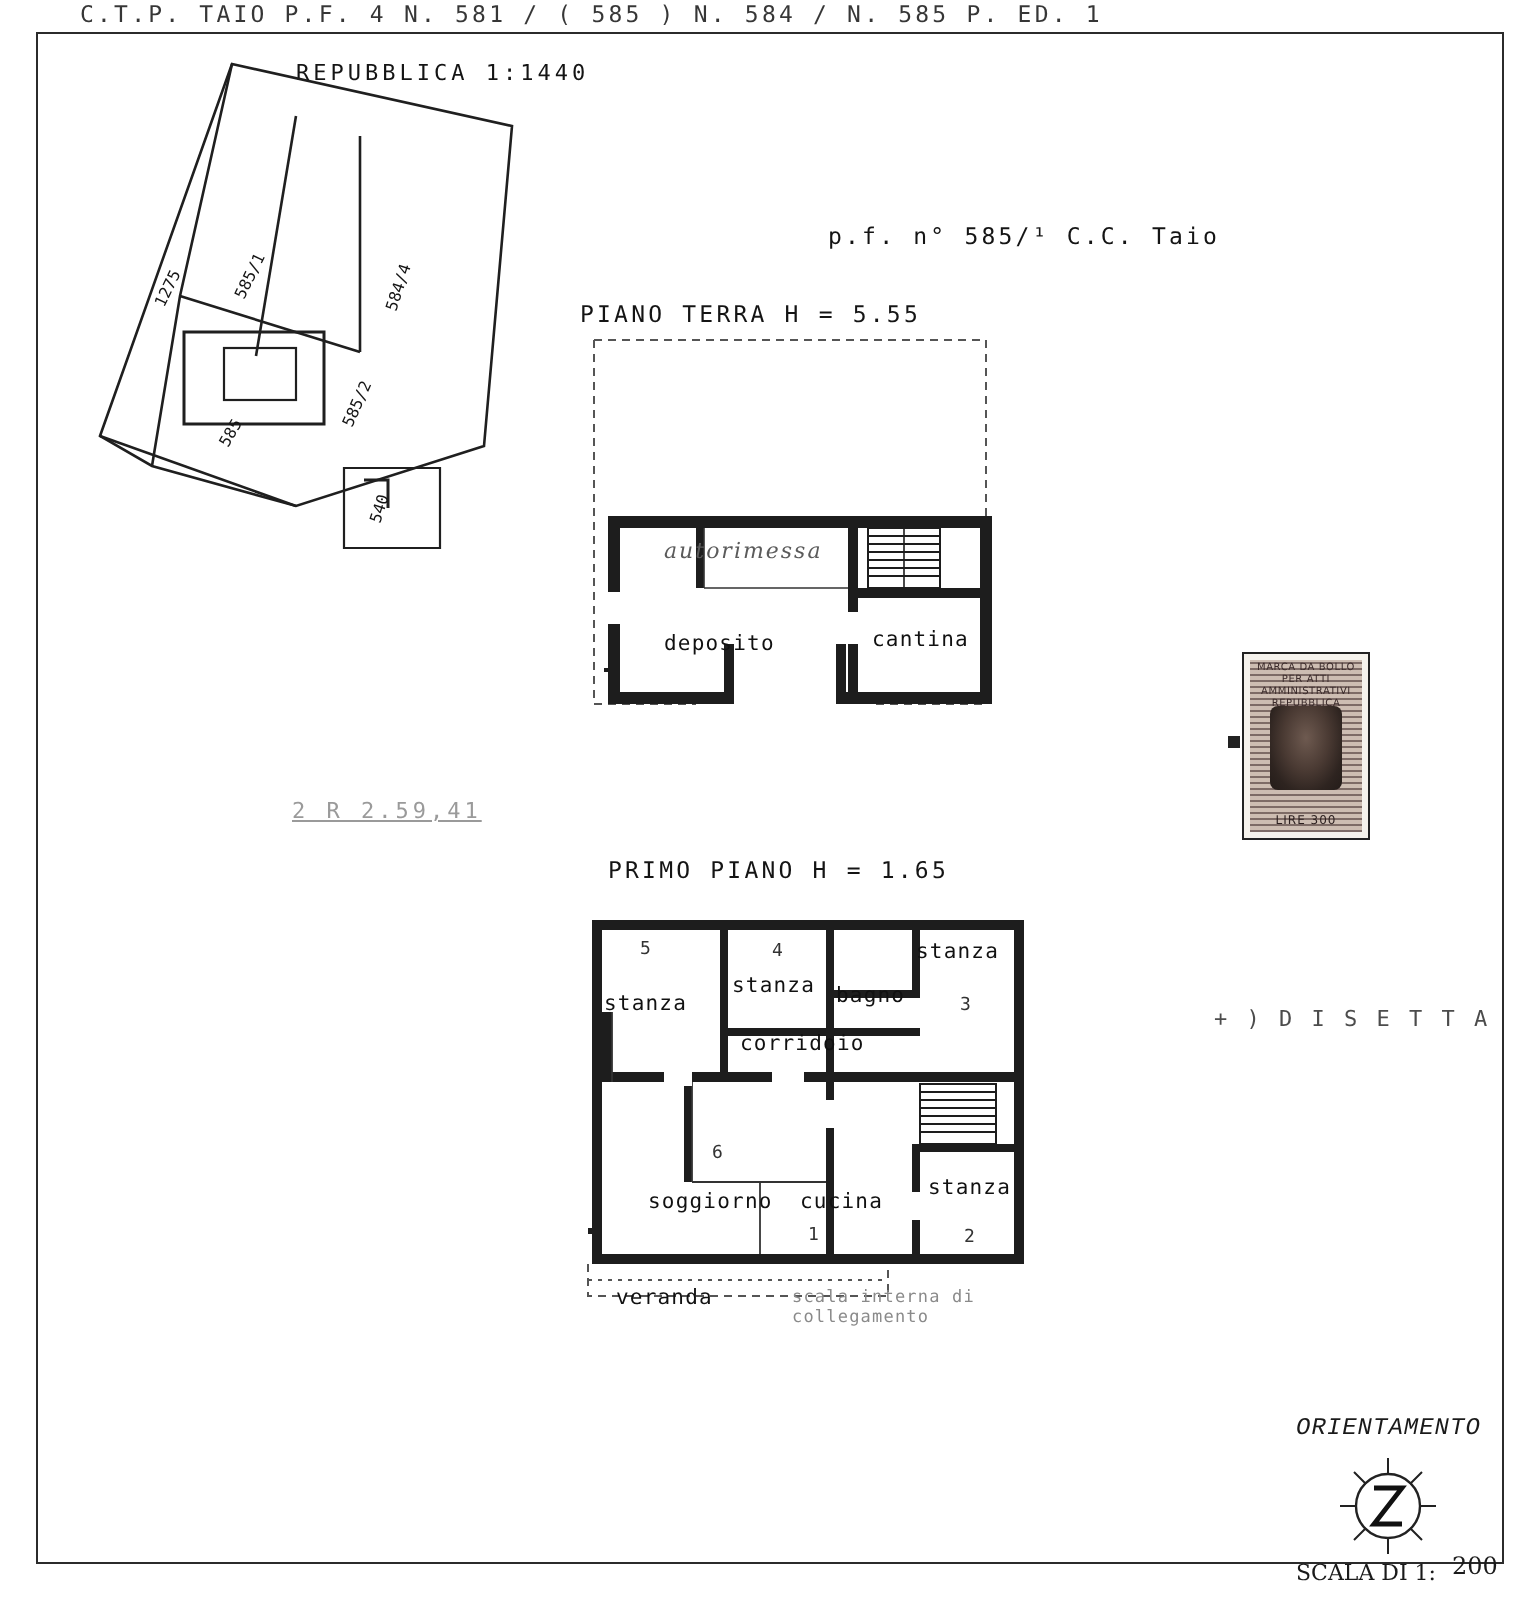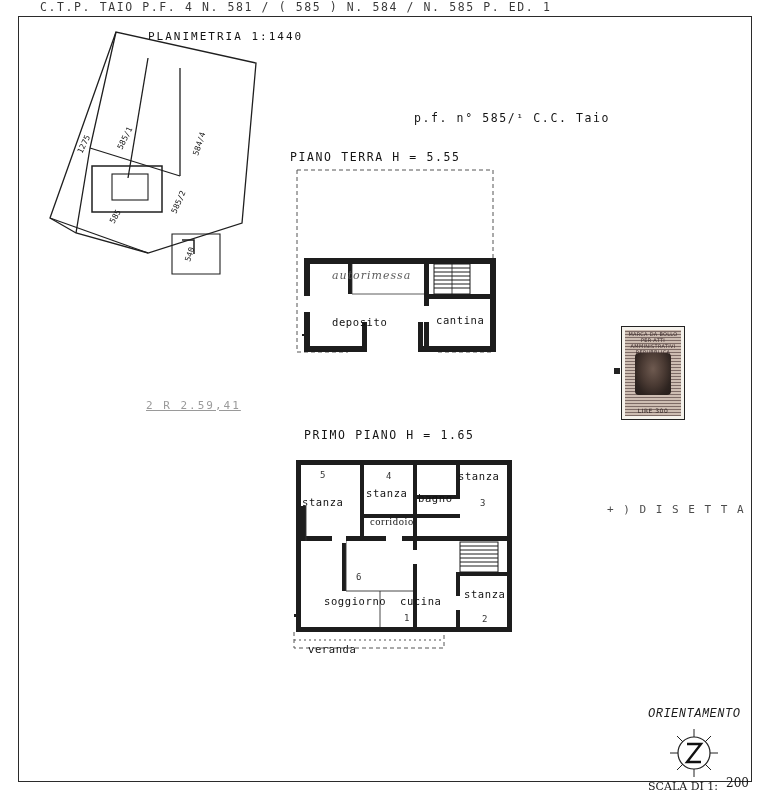--- a/index.html
+++ b/index.html
@@ -128,21 +128,21 @@
 </style>
 </head>
 <body>
 
 <div id="sheet">
 
   <div class="abs header-strip lbl">C.T.P.  TAIO      P.F. 4      N. 581 / ( 585 )   N. 584 /     N. 585      P. ED. 1</div>
 
   <div class="abs sheet-border"></div>
 
-  <div class="abs lbl lbl-plan-title plan-title">PLANIMETRIA   1:1440</div>
+  <div class="abs lbl lbl-plan-title plan-title">REPUBBLICA   1:1440</div>
 
   <div class="abs planimetria-box">
     <svg width="260" height="250" viewBox="0 0 260 250">
       <g fill="none" stroke="#1f1f1f" stroke-width="1.3">
 
         <path d="M 86 4 L 20 190 L 46 205 L 118 225 L 212 195 L 226 35 Z"></path>
 
         <path d="M 86 4 L 60 120 L 46 205"></path>
         <path d="M 60 120 L 150 148"></path>
         <path d="M 118 30 L 98 150"></path>
@@ -282,32 +282,33 @@
     <div class="room-lbl" style="left:22px; top:50px;">stanza</div>
     <div class="room-num" style="left:40px; top:24px;">5</div>
 
     <div class="room-lbl" style="left:86px; top:41px;">stanza</div>
     <div class="room-num" style="left:106px; top:25px;">4</div>
 
     <div class="room-lbl" style="left:178px; top:24px;">stanza</div>
     <div class="room-num" style="left:200px; top:52px;">3</div>
 
     <div class="room-lbl" style="left:138px; top:46px;">bagno</div>
-    <div class="room-lbl" style="left:90px; top:70px;font-family:Liberation Serif, serif;">corridoio</div>
+    <div class="room-lbl" style="left:90px; top:70px;">corridoio</div>
 
     <div class="room-lbl" style="left:44px; top:149px;">soggiorno</div>
     <div class="room-num" style="left:76px; top:126px;">6</div>
 
     <div class="room-lbl" style="left:108px; top:149px;margin-left:12px;">cucina</div>
     <div class="room-num" style="left:124px; top:167px;">1</div>
 
     <div class="room-lbl" style="left:184px; top:142px;">stanza</div>
     <div class="room-num" style="left:202px; top:168px;">2</div>
 
     <div class="room-lbl" style="left:28px; top:197px;">veranda</div>
+    <div class="abs lbl-xs faint" style="left:116px; top:198px;">scala interna di collegamento</div>
   </div>
 
   <div class="abs stamp">
     <div class="stamp-inner"></div>
     <div class="stamp-text-top">MARCA DA BOLLO
 PER ATTI AMMINISTRATIVI
 REPUBBLICA ITALIANA</div>
     <div class="stamp-portrait"></div>
     <div class="stamp-text-bottom">LIRE 300</div>
   </div>

